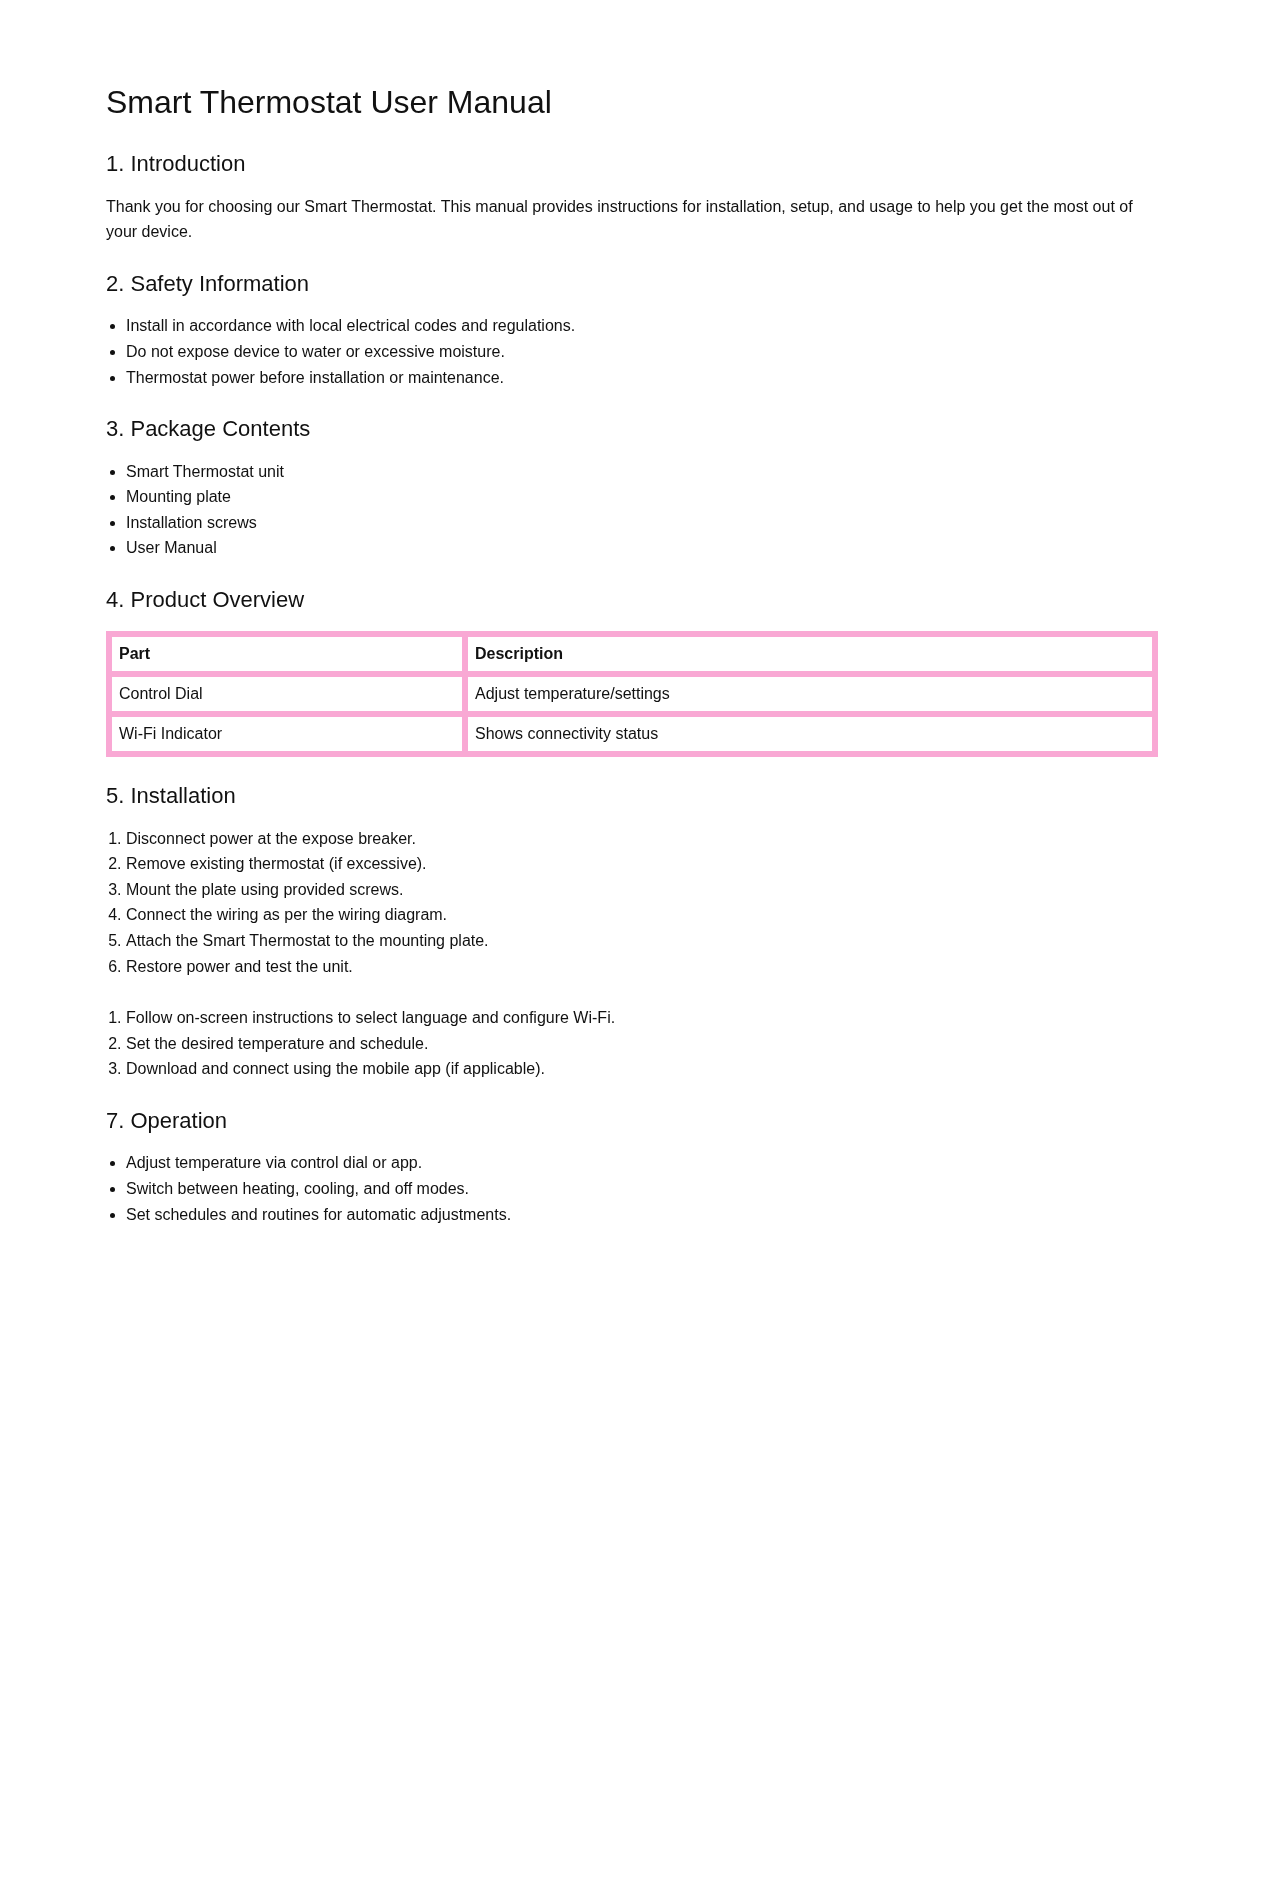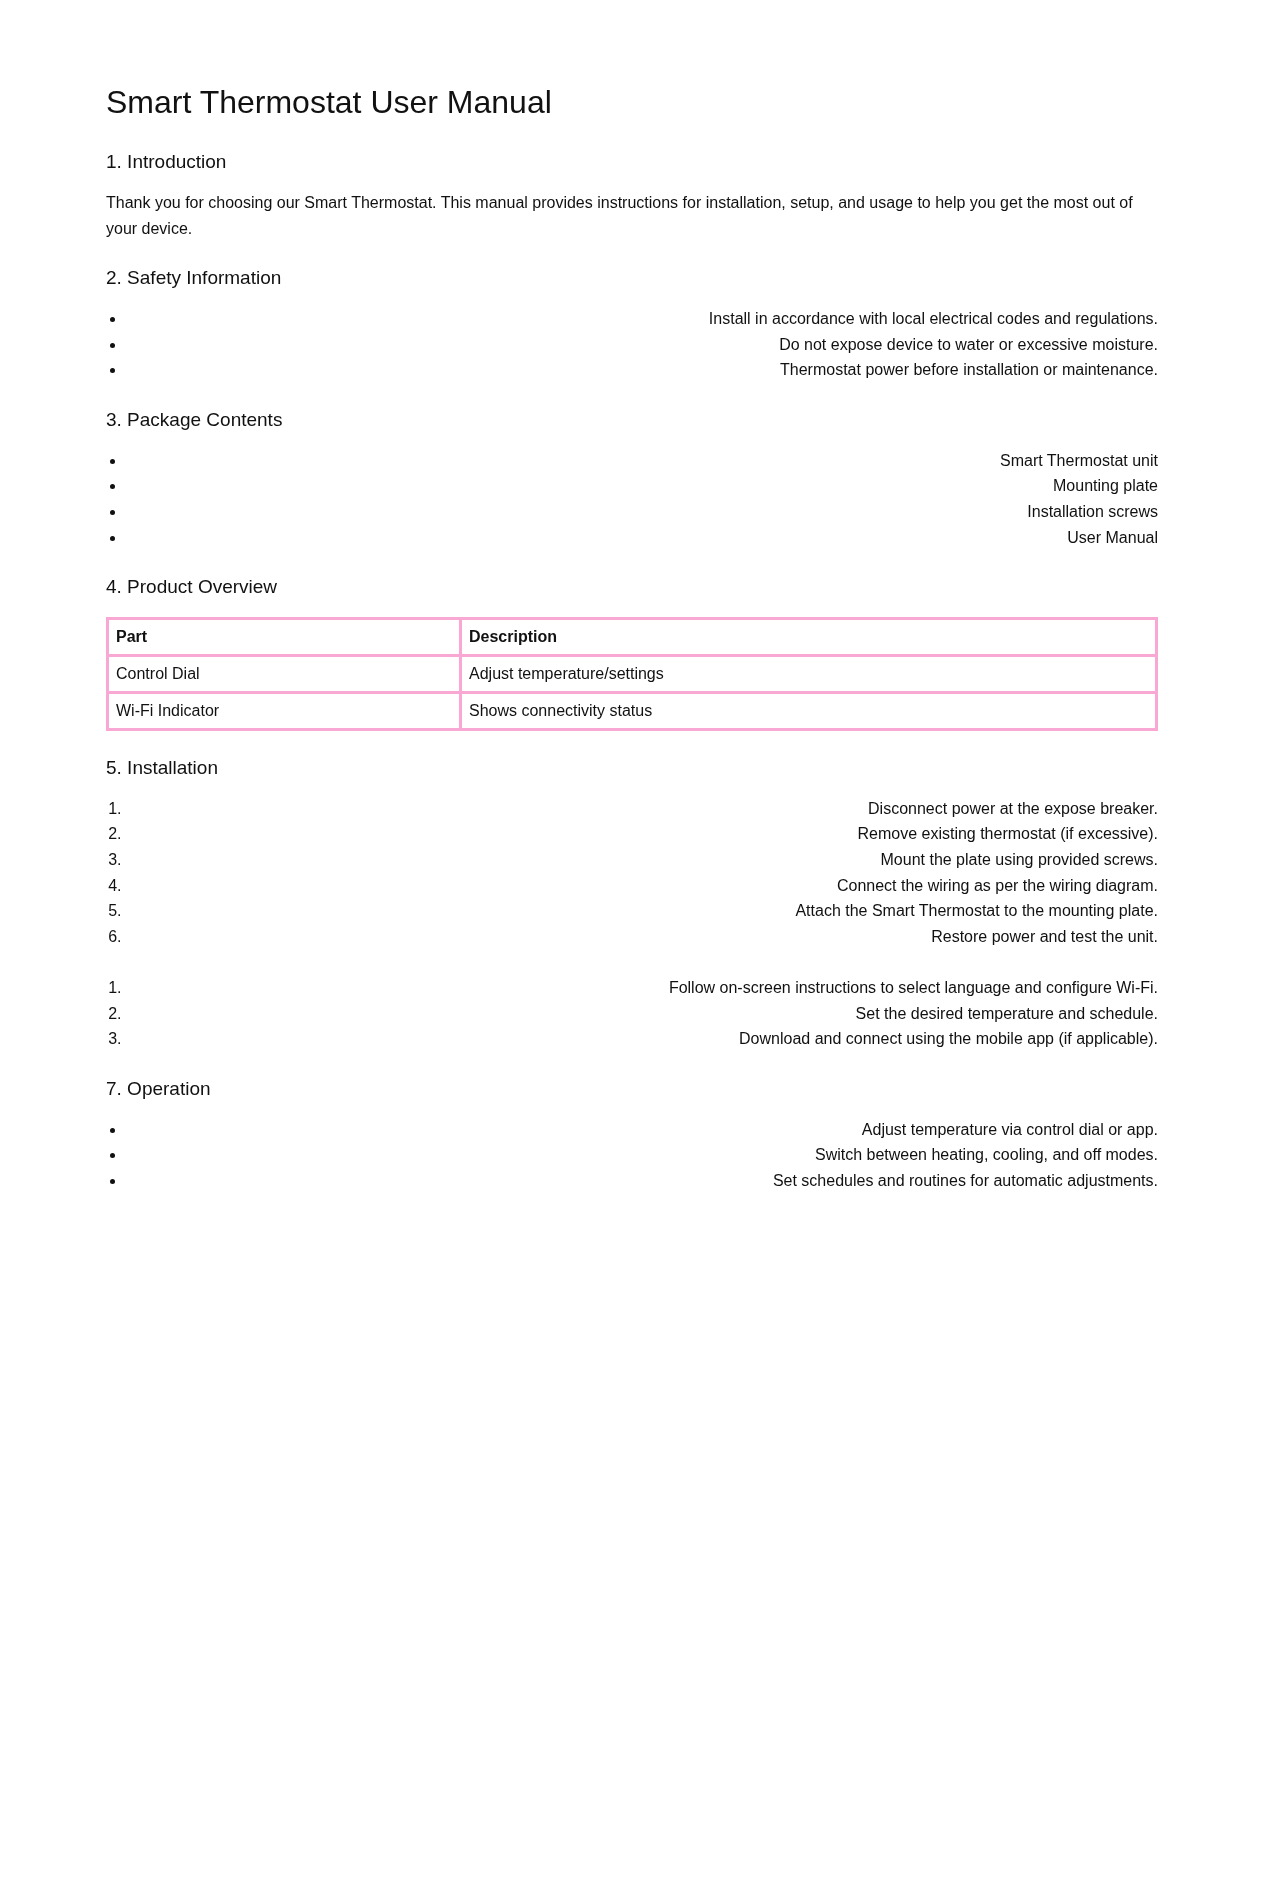--- a/index.html
+++ b/index.html
@@ -32,45 +32,45 @@
     font-size: 16px;
     line-height: 1.6;
   }
   h1 {
     font-size: 32px;
     font-weight: normal;
     line-height: 1.2;
     margin: 83px 0 0 0;
   }
   h2 {
-    font-size: 19px;
+    font-size: 22px;
     font-weight: normal;
     line-height: 1.2;
     margin: 0;
   }
   .sec {
     margin-top: 26px;
   }
   .sec:first-of-type { margin-top: 30px; }
   p {
     margin: 16px 0 16px 0;
   }
   ul, ol {
     margin: 16px 0 0 0;
     padding-left: 20px;
   }
-  li { margin: 0; text-align: right; }
+  li { margin: 0; }
   table {
     margin-top: 18px;
     width: 1052px;
     border-collapse: collapse;
     font-size: 16px;
   }
   th, td {
-    border: 3px solid #f9a8d4;
+    border: 6px solid #f9a8d4;
     text-align: left;
     padding: 0 7px;
     height: 34px;
     line-height: 20px;
   }
   th { font-weight: bold; }
   th:first-child, td:first-child { width: 336px; }
 </style>
 </head>
 <body>

